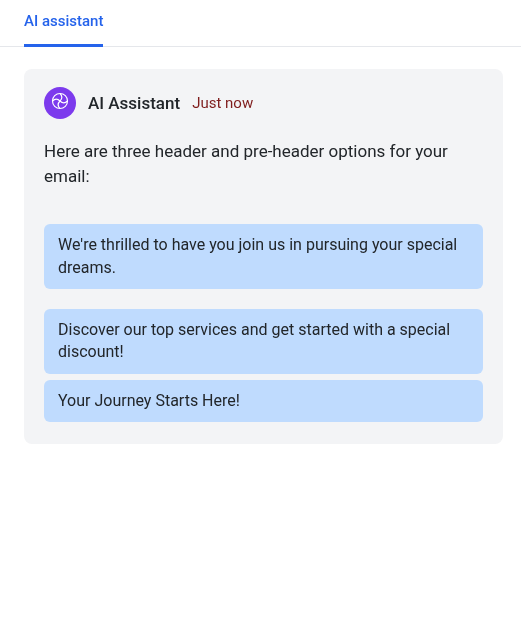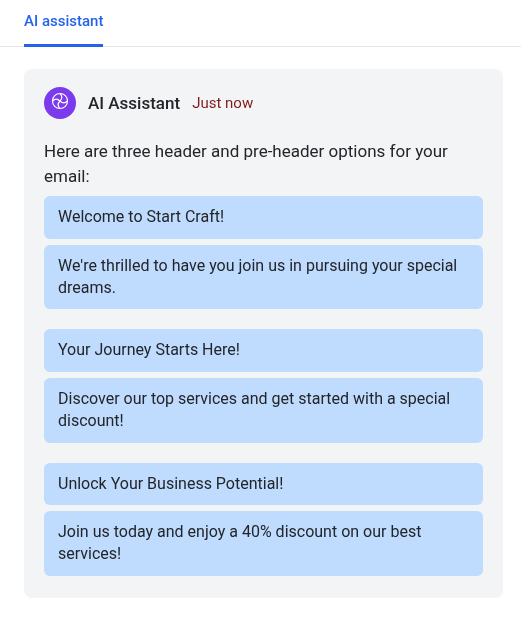--- a/index.html
+++ b/index.html
@@ -58,21 +58,21 @@
       color: #22262a;
     }
     .timestamp {
       font-size: 15px;
       color: #7f1d1d;
     }
     .intro-text {
       font-size: 17px;
       color: #22262a;
       line-height: 1.45;
-      margin-bottom: 8px;
+      margin-bottom: 36px;
     }
     .option-group {
       display: flex;
       flex-direction: column;
       gap: 6px;
       margin-bottom: 20px;
     }
     .option-group:last-child { margin-bottom: 0; }
     .option-line {
       background: #bfdbfe;
@@ -102,26 +102,21 @@
         </svg>
       </span>
     </div>
     <span class="assistant-name">AI Assistant</span>
     <span class="timestamp">Just now</span>
   </div>
 
   <div class="intro-text">Here are three header and pre-header options for your email:</div>
 
   <div class="option-group">
-    <div class="option-line">Welcome to Start Craft!</div>
     <div class="option-line">We're thrilled to have you join us in pursuing your special dreams.</div>
   </div>
 
   <div class="option-group">
+    <div class="option-line">Discover our top services and get started with a special discount!</div>
     <div class="option-line">Your Journey Starts Here!</div>
-    <div class="option-line">Discover our top services and get started with a special discount!</div>
   </div>
 
-  <div class="option-group">
-    <div class="option-line">Unlock Your Business Potential!</div>
-    <div class="option-line">Join us today and enjoy a 40% discount on our best services!</div>
-  </div>
 </div>
 
 </body></html>

